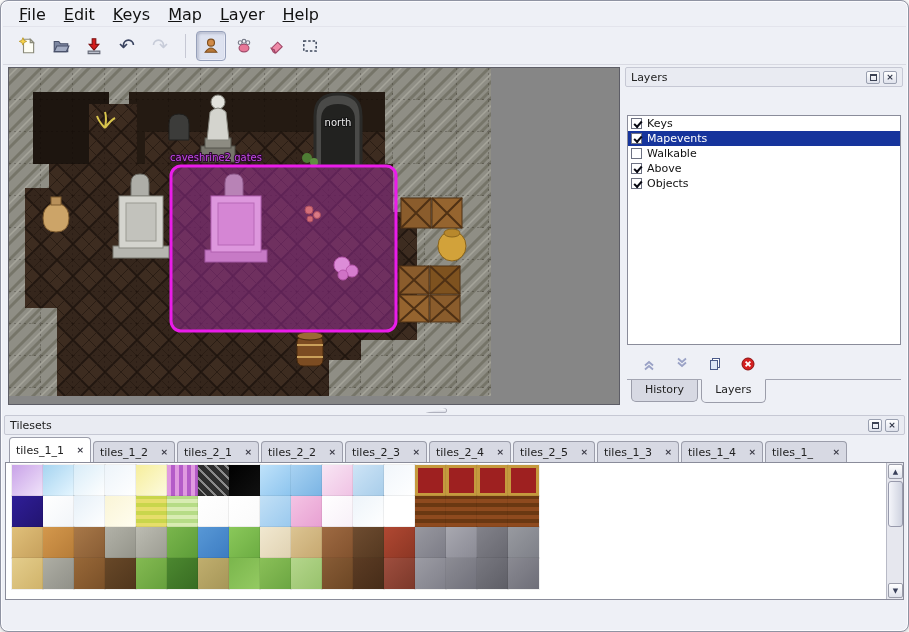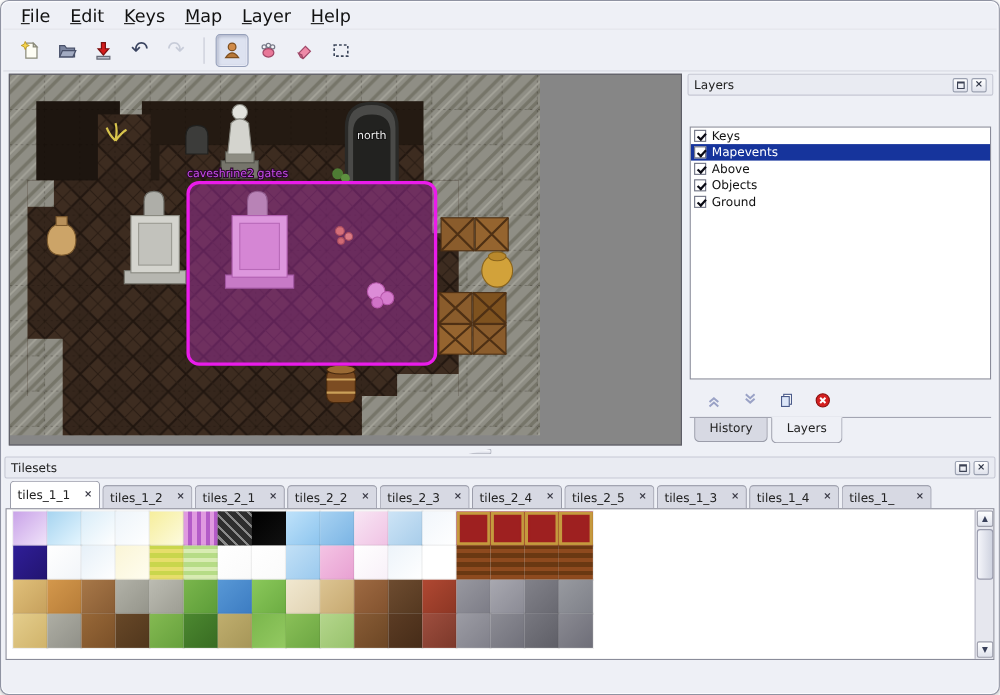--- a/index.html
+++ b/index.html
@@ -275,30 +275,30 @@
     <div class="layer-list">
       <div class="layer-row">
         <span class="cb checked"></span>
         <span>Keys</span>
       </div>
       <div class="layer-row selected">
         <span class="cb checked"></span>
         <span>Mapevents</span>
       </div>
       <div class="layer-row">
+        <span class="cb"></span>
+        <span>Walkable</span>
+      </div>
+      <div class="layer-row">
         <span class="cb checked"></span>
         <span>Above</span>
       </div>
       <div class="layer-row">
         <span class="cb checked"></span>
         <span>Objects</span>
-      </div>
-      <div class="layer-row">
-        <span class="cb checked"></span>
-        <span>Ground</span>
       </div>
     </div>
     <div class="layer-btns">
       <span class="icon-btn">
         <svg width="16" height="16" viewBox="0 0 16 16">
           <path d="M4,9.5 l4,-3.5 4,3.5 M4,13.5 l4,-3.5 4,3.5" stroke="#9aa2c6" stroke-width="1.8" fill="none"></path>
         </svg>
       </span>
       <span class="icon-btn">
         <svg width="16" height="16" viewBox="0 0 16 16">

